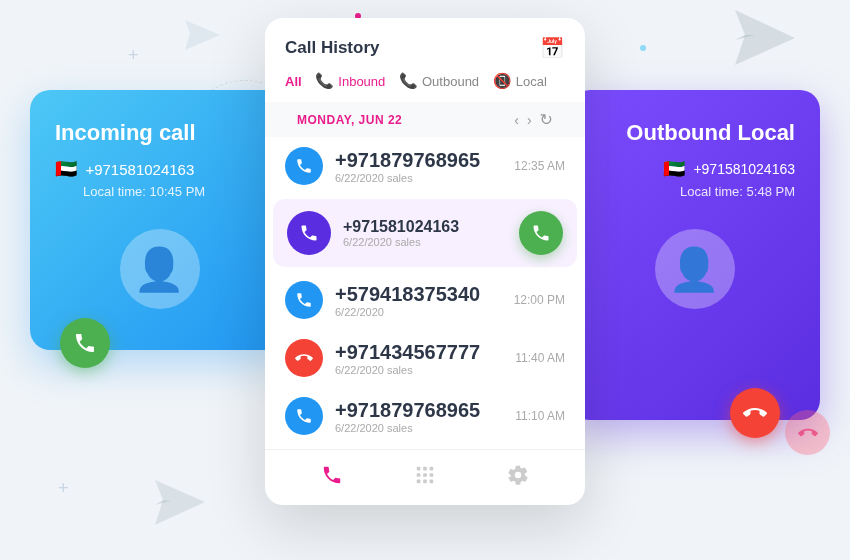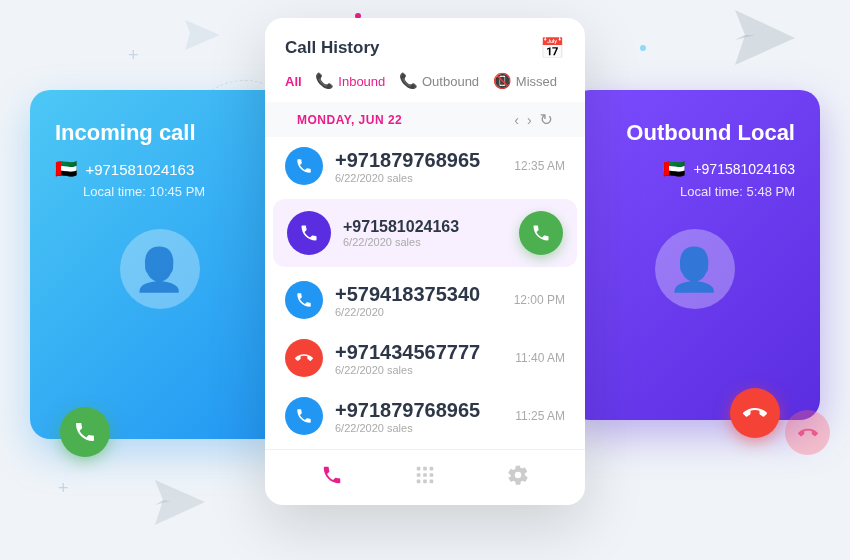--- a/index.html
+++ b/index.html
@@ -27,21 +27,21 @@
       height: 6px;
       border-radius: 50%;
     }
 
     
     .left-card {
       position: absolute;
       left: 30px;
       top: 90px;
       width: 260px;
-      height: 349px;
+      height: 260px;
       background: linear-gradient(135deg, #4dc8f5, #2196f3);
       border-radius: 20px;
       padding: 30px 25px;
       color: white;
       box-shadow: 0 15px 40px rgba(33,150,243,0.3);
       z-index: 1;
     }
 
     .left-card .card-title {
       font-size: 22px;
@@ -468,21 +468,21 @@
       <span>Inbound</span>
     </span>
 
     <span class="filter-tab">
       <span class="tab-icon" style="color:#9c27b0;">📞</span>
       <span>Outbound</span>
     </span>
 
     <span class="filter-tab">
       <span class="tab-icon" style="color:#f44336;">📵</span>
-      <span>Missed</span>
+      <span>Local</span>
     </span>
   </div>
 
   <div class="date-row">
     <span class="date-label">MONDAY, JUN 22</span>
     <div class="date-nav">
       <span>‹</span>
       <span>›</span>
       <span class="refresh-icon">↻</span>
     </div>
@@ -550,21 +550,21 @@
     <div class="call-item">
       <div class="call-avatar inbound">
         <svg width="18" height="18" viewBox="0 0 24 24" fill="white">
             <path d="M6.6 10.8c1.4 2.8 3.8 5.1 6.6 6.6l2.2-2.2c.3-.3.7-.4 1-.2 1.1.4 2.3.6 3.6.6.6 0 1 .4 1 1V20c0 .6-.4 1-1 1-9.4 0-17-7.6-17-17 0-.6.4-1 1-1h3.5c.6 0 1 .4 1 1 0 1.3.2 2.5.6 3.6.1.3 0 .7-.2 1L6.6 10.8z"></path>
           </svg>
       </div>
       <div class="call-info">
         <div class="call-number">+971879768965</div>
         <div class="call-meta">6/22/2020 sales</div>
       </div>
-      <div class="call-time">11:25 AM</div>
+      <div class="call-time">11:10 AM</div>
     </div>
 
   </div>
 
   <div class="modal-footer">
     <span class="footer-icon active-phone">
       <svg width="22" height="22" viewBox="0 0 24 24" fill="#e91e8c">
           <path d="M6.6 10.8c1.4 2.8 3.8 5.1 6.6 6.6l2.2-2.2c.3-.3.7-.4 1-.2 1.1.4 2.3.6 3.6.6.6 0 1 .4 1 1V20c0 .6-.4 1-1 1-9.4 0-17-7.6-17-17 0-.6.4-1 1-1h3.5c.6 0 1 .4 1 1 0 1.3.2 2.5.6 3.6.1.3 0 .7-.2 1L6.6 10.8z"></path>
         </svg>
     </span>

